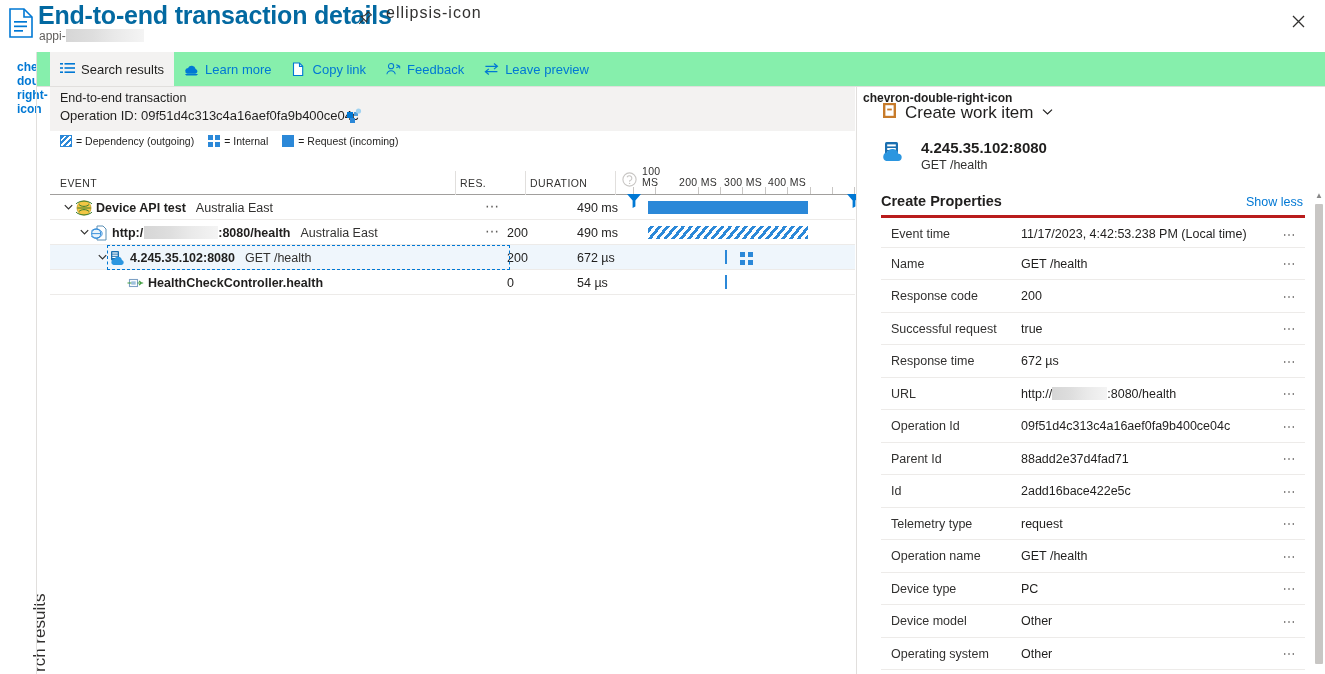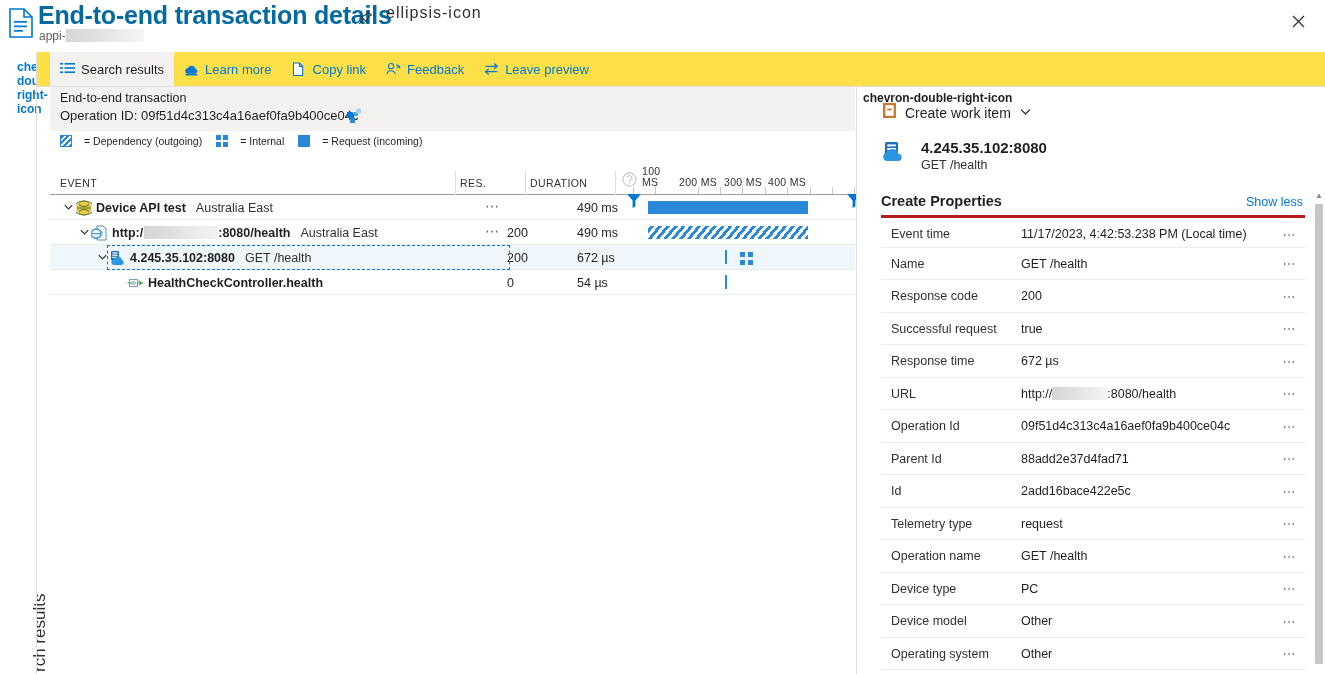--- a/index.html
+++ b/index.html
@@ -43,21 +43,21 @@
   .left-rail { position: absolute; left: 0; top: 52px; width: 37px; height: 622px; background: #fff; }
   .rail-chevron { position: absolute; left: 17px; top: 8px; font-size: 12px; color: #0078d4; font-weight: 700; cursor: pointer; }
   .rail-divider { position: absolute; left: 36px; top: 52px; width: 1px; height: 622px; background: #e1dfdd; }
   .rail-vertical-text {
     position: absolute; left: -40px; top: 530px; width: 160px;
     transform: rotate(-90deg); transform-origin: 50% 50%;
     font-size: 17px; color: #323130; white-space: nowrap;
   }
 
   
-  .cmdbar { position: absolute; left: 37px; top: 52px; width: 1288px; height: 34px; background: #fde047; }
+  .cmdbar { position: absolute; left: 37px; top: 52px; width: 1288px; height: 34px; background: #86efac; }
   .cmd-items { display: flex; align-items: stretch; height: 34px; padding-left: 13px; }
   .cmd-item {
     display: flex; align-items: center; gap: 6px;
     padding: 0 10px; font-size: 13px; color: #0078d4; cursor: pointer; white-space: nowrap;
   }
   .cmd-item.active { background: #f3f2f1; color: #201f1e; }
   .cmd-ico { width: 15px; height: 15px; display: inline-flex; align-items: center; justify-content: center; }
   .cmdbar-underline { position: absolute; left: 37px; top: 86px; width: 1288px; height: 1px; background: #e1dfdd; }
 
   
@@ -65,21 +65,21 @@
   .pane-divider { position: absolute; left: 856px; top: 87px; width: 1px; height: 587px; background: #e1dfdd; }
 
   
   .e2e-box { position: absolute; left: 0px; top: 0px; width: 805px; height: 44px; background: #f3f2f1; }
   .e2e-title { position: absolute; left: 10px; top: 4px; font-size: 12.5px; font-weight: 400; color: #201f1e; }
   .e2e-opid { position: absolute; left: 10px; top: 21px; font-size: 13px; color: #201f1e; white-space: nowrap; }
   .opid-icon { position: absolute; left: 296px; top: 21px; width: 16px; height: 16px; }
 
   
   .legend { position: absolute; left: 10px; top: 48px; display: flex; align-items: center; gap: 14px; font-size: 10.5px; color: #201f1e; }
-  .legend-item { display: flex; align-items: center; gap: 12px; white-space: nowrap; }
+  .legend-item { display: flex; align-items: center; gap: 4px; white-space: nowrap; }
   .sw { width: 12px; height: 12px; display: inline-block; }
   .sw-dep { background-image: repeating-linear-gradient(-45deg,#2b88d8 0 2px,#ffffff 2px 4px); border: 1px solid #2b88d8; }
   .sw-int { background: #ffffff; position: relative; }
   .sw-req { background: #2b88d8; }
 
   
   .search-ico-hdr { position: absolute; left: 820px; top: 140px; width: 14px; height: 14px; }
 
   
   .tbl { position: absolute; left: 0; top: 76px; width: 805px; }
@@ -118,21 +118,21 @@
   .bar { position: absolute; top: 6px; height: 13px; }
   .bar-req { background: #2b88d8; }
   .bar-dep { background-image: repeating-linear-gradient(-50deg,#2b88d8 0 3px,#ffffff 3px 6px); }
   .tick-mark { position: absolute; top: 5px; width: 2px; height: 14px; background: #2b88d8; }
   .int-glyph { position: absolute; top: 6px; width: 13px; height: 13px; }
 
   
   .right-pane { position: absolute; left: 857px; top: 87px; width: 468px; height: 587px; background: #fff; }
   .rp-chevron { position: absolute; left: 6px; top: 4px; font-size: 12px; color: #201f1e; font-weight: 700; cursor: pointer; }
   .cwi { position: absolute; left: 25px; top: 15px; display: flex; align-items: center; gap: 7px; cursor: pointer; }
-  .cwi-label { font-size: 14px; color: #201f1e; }
+  .cwi-label { font-size: 17px; color: #201f1e; }
   .cwi-chev { font-size: 10px; color: #201f1e; margin-left: 2px; }
   .rp-entity { position: absolute; left: 24px; top: 52px; display: flex; gap: 10px; align-items: flex-start; }
   .rp-ent-title { font-size: 15px; font-weight: 700; color: #201f1e; line-height: 18px; }
   .rp-ent-sub { font-size: 12.5px; color: #323130; line-height: 17px; }
   .rp-sect { position: absolute; left: 24px; top: 106px; font-size: 14.5px; font-weight: 600; color: #201f1e; }
   .show-less { position: absolute; right: 22px; top: 108px; font-size: 12.5px; color: #0078d4; cursor: pointer; }
 
   .props { position: absolute; left: 24px; top: 128px; width: 424px; }
   .prow { position: relative; height: 32.5px; border-bottom: 1px solid #edebe9; }
   .prow:first-child { border-top: 3px solid #b91c1c; }

